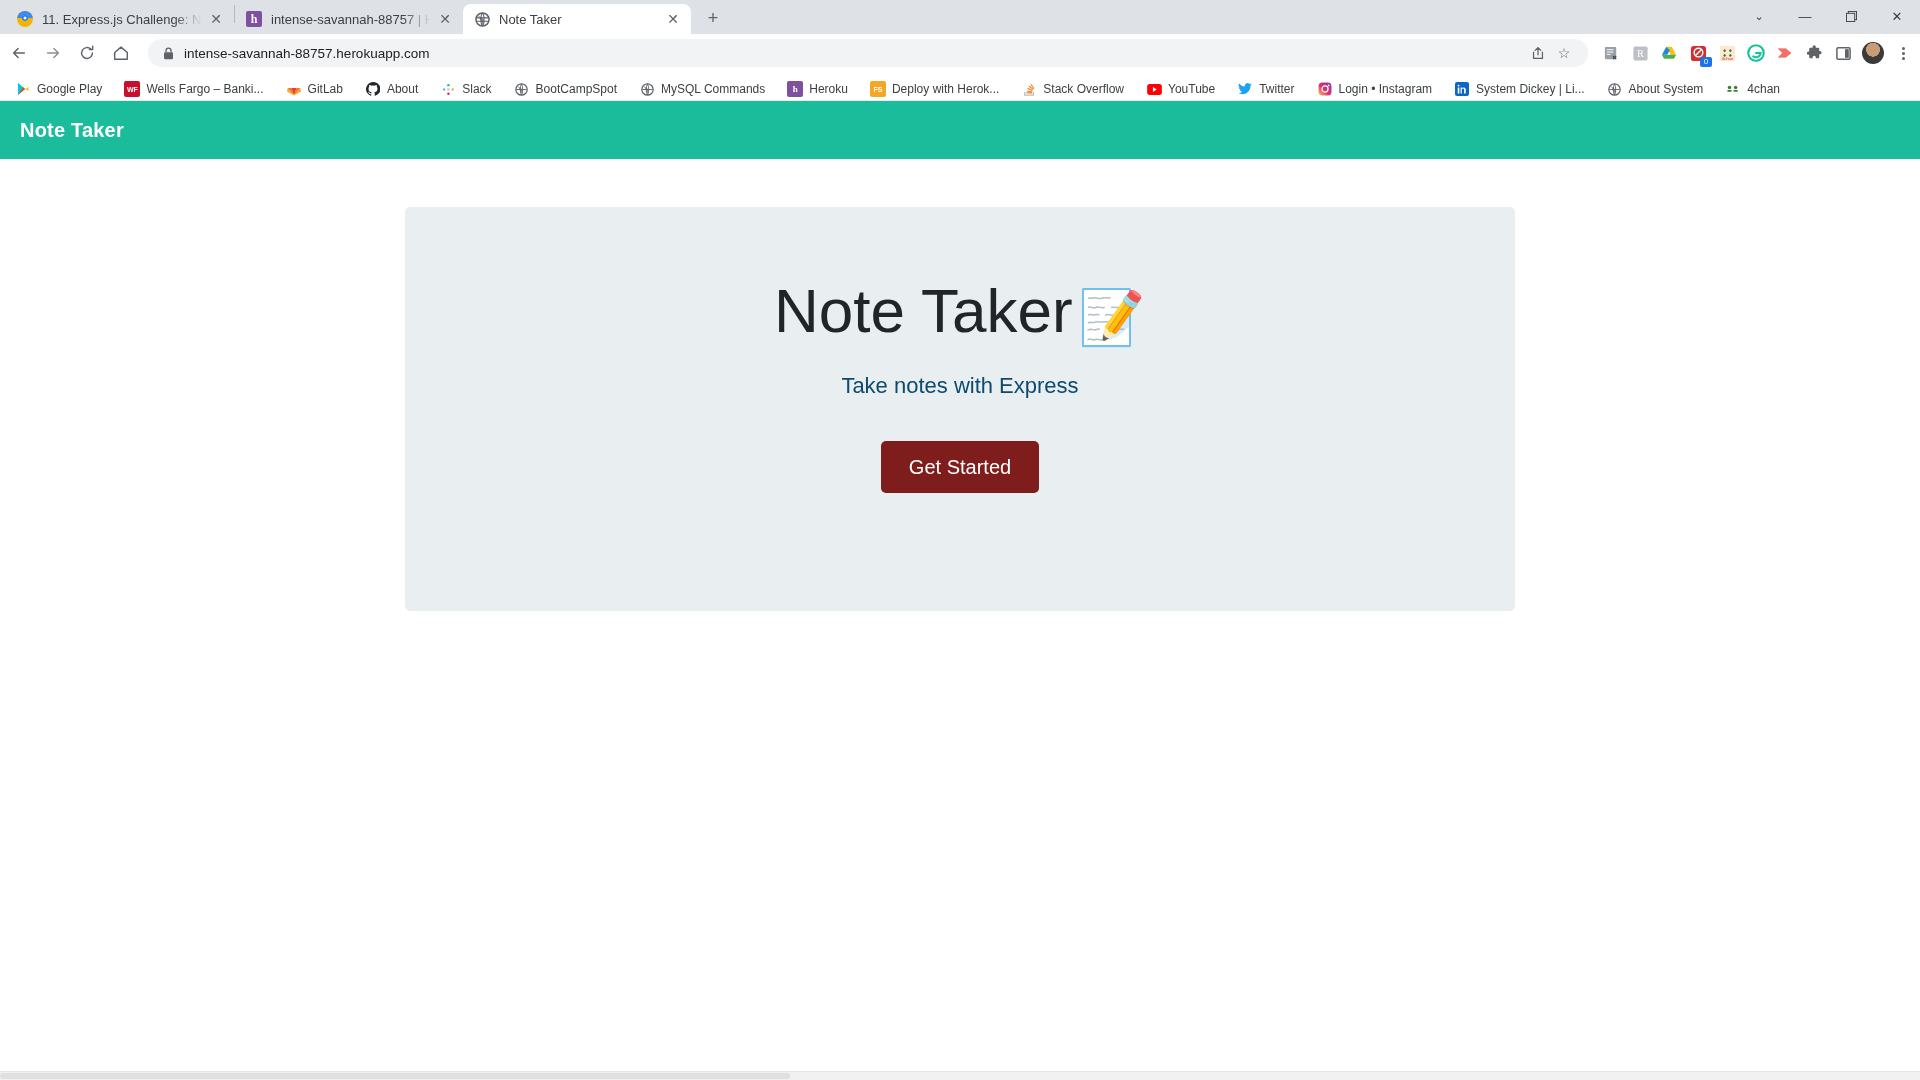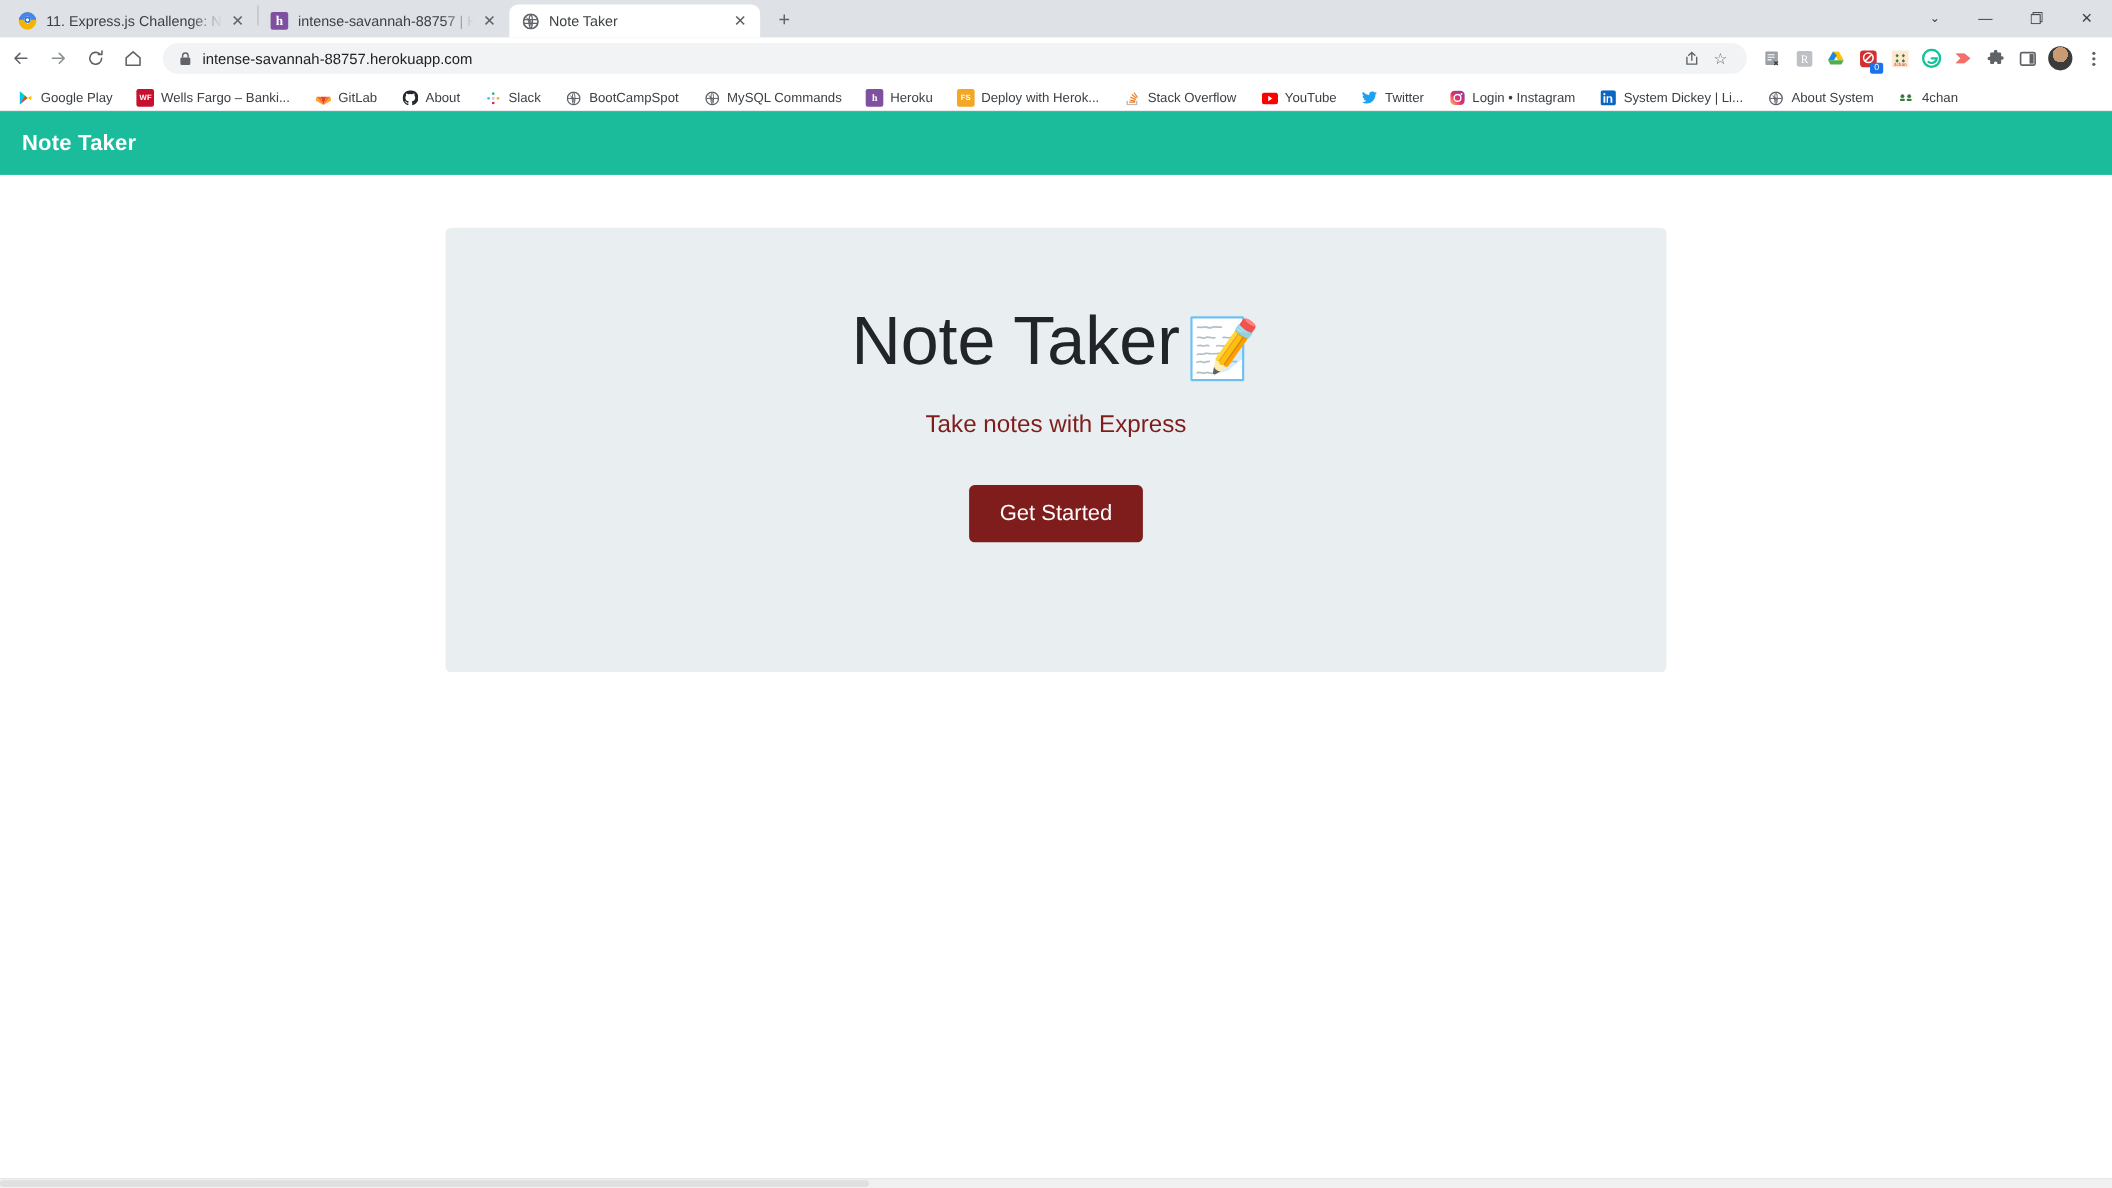--- a/index.html
+++ b/index.html
@@ -267,21 +267,21 @@
     font-size: 62px;
     font-weight: 300;
     color: #212529;
     margin: 0 0 26px 0;
     line-height: 1.1;
     white-space: nowrap;
   }
   .jumbo-emoji { font-size: 54px; vertical-align: -4px; margin-left: 6px; }
   .jumbo-sub {
     font-size: 22px;
-    color: #7f1d1d;
+    color: #0c4a6e;
     font-weight: 400;
     margin: 18px 0 42px 0;
   }
   .btn-primary {
     display: inline-block;
     background: #7f1d1d;
     color: #ffffff;
     font-size: 20px;
     padding: 14px 28px;
     border: none;

